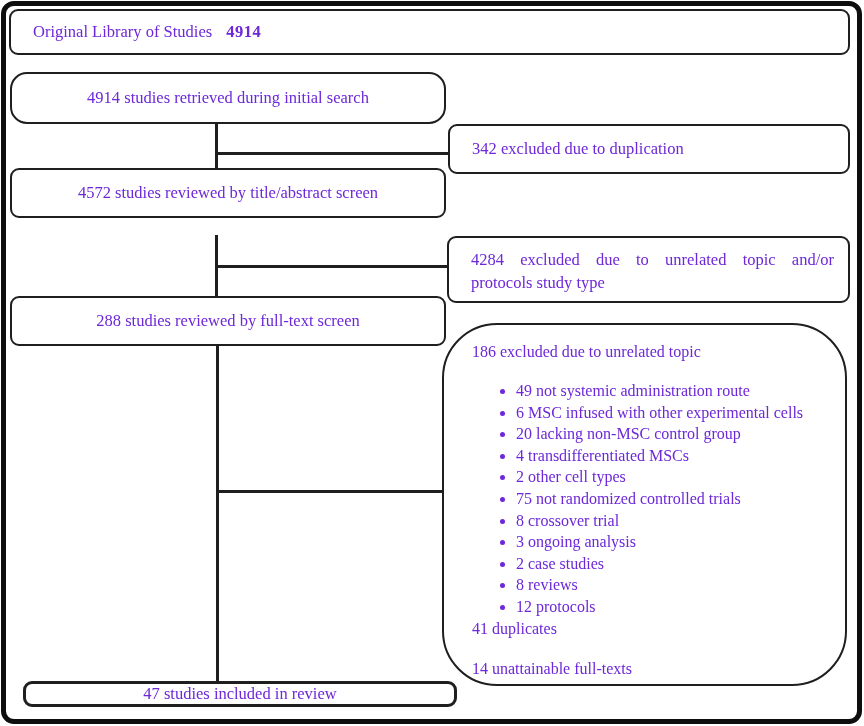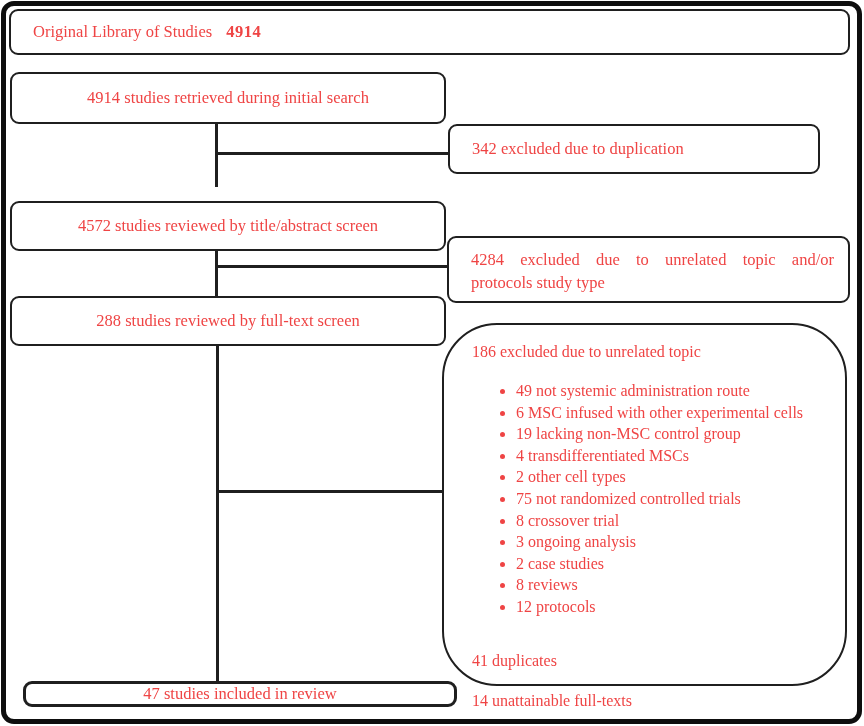--- a/index.html
+++ b/index.html
@@ -4,21 +4,21 @@
 <style>
   * { box-sizing: border-box; margin: 0; padding: 0; }
   html, body { background: #ffffff; }
   body { font-family: "Liberation Serif", "DejaVu Serif", serif; }
 
   .canvas {
     position: relative;
     width: 864px;
     height: 726px;
     background: #ffffff;
-    color: #ef4444;
+    color: #6d28d9;
     overflow: hidden;
   }
 
   
   .frame {
     position: absolute;
     left: 1px; top: 1px; right: 2px; bottom: 2px;
     border: 5px solid #0e0e0e;
     border-radius: 13px;
     pointer-events: none;
@@ -31,40 +31,40 @@
     border-radius: 9px;
     display: flex;
     align-items: center;
     font-size: 16.5px;
     line-height: 20px;
   }
 
   #box-original      { left: 9px;   top: 9px;   width: 841px; height: 46px; padding-left: 22px; }
   #box-original .count { font-weight: bold; margin-left: 14px; letter-spacing: 0.5px; }
 
-  #box-retrieved     { left: 10px;  top: 72px;  width: 436px; height: 52px; justify-content: center; }
-  #box-duplication   { left: 448px; top: 124px; width: 372px; height: 50px; padding-left: 22px; }
-  #box-title-abstract{ left: 10px;  top: 201px; width: 436px; height: 50px; justify-content: center; }
+  #box-retrieved     { left: 10px;  top: 72px;  width: 436px; height: 52px; justify-content: center; border-radius: 17px; }
+  #box-duplication   { left: 448px; top: 124px; width: 402px; height: 50px; padding-left: 22px; }
+  #box-title-abstract{ left: 10px;  top: 168px; width: 436px; height: 50px; justify-content: center; }
 
   #box-unrelated     { left: 447px; top: 236px; width: 403px; height: 67px;
                        display: block; padding: 10px 14px 8px 22px; line-height: 23px; }
   #box-unrelated .justify-line { text-align: justify; text-align-last: justify; }
 
   #box-fulltext      { left: 10px;  top: 296px; width: 436px; height: 50px; justify-content: center; align-items: center; }
 
   #box-detail        { left: 442px; top: 323px; width: 405px; height: 363px;
                        border-radius: 55px; display: block;
                        padding: 16px 6px 0 28px; font-size: 16px; line-height: 22px; }
   #box-detail ul.reasons {
     list-style: disc;
     margin: 17px 0 0 0;
     padding-left: 44px;
     line-height: 21.6px;
   }
-  #box-detail .note-line { line-height: 21.6px; margin-top: 32px; }
+  #box-detail .note-line { line-height: 21.6px; }
   #box-detail .note-gap  { margin-top: 19px; }
 
   #box-included      { left: 23px;  top: 681px; width: 434px; height: 26px;
                        justify-content: center; border-width: 3px; }
 
   .connector { position: absolute; background: #1f1f1f; }
   #conn-v1 { left: 215px; top: 123px; width: 3px;   height: 64px; }
   #conn-h1 { left: 215px; top: 152px; width: 234px; height: 3px; }
   #conn-v2 { left: 215px; top: 235px; width: 3px;   height: 62px; }
   #conn-h2 { left: 215px; top: 265px; width: 233px; height: 3px; }
@@ -109,21 +109,21 @@
 
   <div class="box" id="box-fulltext">
     <span>288 studies reviewed by full-text screen</span>
   </div>
 
   <div class="box" id="box-detail">
     <div>186 excluded due to unrelated topic</div>
     <ul class="reasons">
         <li>49 not systemic administration route</li>
         <li>6 MSC infused with other experimental cells</li>
-        <li>19 lacking non-MSC control group</li>
+        <li>20 lacking non-MSC control group</li>
         <li>4 transdifferentiated MSCs</li>
         <li>2 other cell types</li>
         <li>75 not randomized controlled trials</li>
         <li>8 crossover trial</li>
         <li>3 ongoing analysis</li>
         <li>2 case studies</li>
         <li>8 reviews</li>
         <li>12 protocols</li>
       </ul>
     <div class="note-line">41 duplicates</div>

